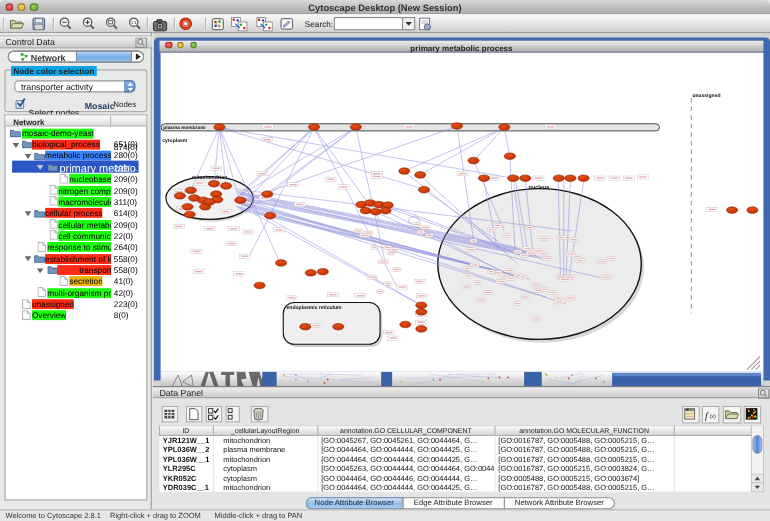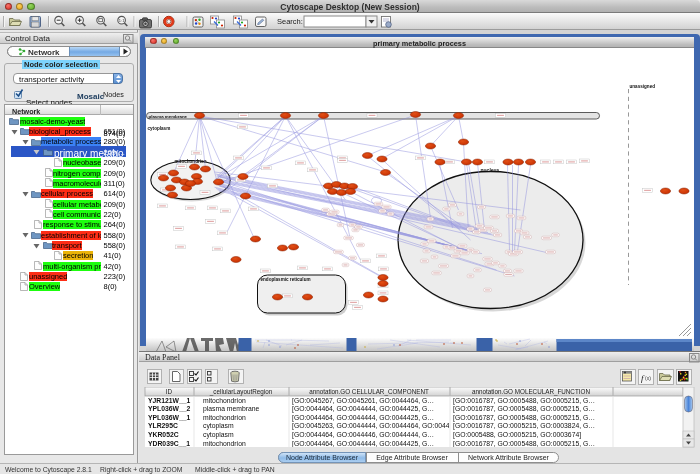--- a/index.html
+++ b/index.html
@@ -121,21 +121,21 @@
     <circle cx="6" cy="3" r="1.3" fill="#3a3"></circle>
     <circle cx="2.5" cy="6" r="1.3" fill="#3a3"></circle>
     <path d="M2 1.5 L6 3 L2.5 6" stroke="#3a3" stroke-width="0.7" fill="none"></path>
   </svg>
 <div class="abs" style="left:28px;top:47.5px;font-size:8px;font-weight:bold;color:#333;">Network</div>
 <div class="abs" style="left:77px;top:47.5px;font-size:8px;font-weight:bold;color:#1a3a5c;margin-top:44px;">Mosaic</div>
 <svg class="abs" style="left:122px;top:48px" width="7" height="7">
     <path d="M1.5 0.5 L6 3.5 L1.5 6.5 Z" fill="#222"></path>
   </svg>
 <div class="abs" style="left:4px;top:63px;width:130px;height:39px;border:1px solid #adadad;border-radius:3px;"></div>
-<div class="abs" style="left:22px;top:59.5px;background:#7dd3fc;padding:0 2px;font-size:7.5px;font-weight:bold;color:#222;">Node color selection</div>
+<div class="abs" style="left:10px;top:59.5px;background:#0ea5e9;padding:0 2px;font-size:7.5px;font-weight:bold;color:#222;">Node color selection</div>
 <div class="abs" style="left:13px;top:73px;width:110px;height:11px;background:#fff;border:1px solid #979797;border-radius:4px;"></div>
 <div class="abs" style="left:19px;top:74.5px;font-size:8px;color:#111;">transporter activity</div>
 <div class="abs" style="left:113px;top:73px;width:10px;height:11px;background:linear-gradient(#8ab4e8,#5a8fd0);border:1px solid #4a74a8;border-radius:0 4px 4px 0;"></div>
 <svg class="abs" style="left:114.5px;top:74.5px" width="7" height="8">
     <path d="M3.5 0 L6 3 L1 3 Z" fill="#fff"></path>
     <path d="M3.5 8 L1 5 L6 5 Z" fill="#fff"></path>
   </svg>
 <div class="abs" style="left:14px;top:91px;width:8px;height:8px;background:linear-gradient(#eaf2fb,#c6ddf4);border:1px solid #6a8cb0;border-radius:1.5px;"></div>
 <svg class="abs" style="left:14px;top:88px" width="11" height="11">
     <path d="M2 5.5 L4.5 8 L8.5 1.5" fill="none" stroke="#1c4f8a" stroke-width="1.6"></path>
@@ -227,21 +227,21 @@
     <path d="M0.5 7.5 L0.5 1.5 L3.5 1.5 L4.5 2.7 L9.5 2.7 L9.5 7.5 Z" fill="#6f96c2" stroke="#3c5a80" stroke-width="0.7"></path>
   </svg>
 <div class="abs" style="left:41px;top:230.5px;font-size:7.5px;color:#000;background:#fe2d16;white-space:nowrap;max-width:60px;overflow:hidden;">establishment of lo</div>
 <div class="abs" style="left:103.5px;top:230.5px;font-size:7.5px;color:#000;">558(0)</div>
 <svg class="abs" style="left:33px;top:242.5px" width="7" height="6">
     <path d="M0.5 1 L6.5 1 L3.5 5.5 Z" fill="#666"></path>
   </svg>
 <svg class="abs" style="left:43px;top:241.3px" width="10" height="8">
     <path d="M0.5 7.5 L0.5 1.5 L3.5 1.5 L4.5 2.7 L9.5 2.7 L9.5 7.5 Z" fill="#6f96c2" stroke="#3c5a80" stroke-width="0.7"></path>
   </svg>
-<div class="abs" style="left:52px;top:240.9px;font-size:7.5px;color:#000;background:#fe2d16;white-space:nowrap;max-width:49px;overflow:hidden;">transport</div>
+<div class="abs" style="left:52px;top:240.9px;font-size:7.5px;color:#000;background:#fe2d16;white-space:nowrap;max-width:49px;overflow:hidden;padding-left:20px;">transport</div>
 <div class="abs" style="left:103.5px;top:240.9px;font-size:7.5px;color:#000;">558(0)</div>
 <svg class="abs" style="left:54px;top:250.8px" width="8" height="9">
     <path d="M0.5 8.5 L0.5 0.5 L5 0.5 L7.5 3 L7.5 8.5 Z" fill="#fdfdfd" stroke="#999" stroke-width="0.7"></path>
     <path d="M5 0.5 L5 3 L7.5 3" fill="none" stroke="#999" stroke-width="0.7"></path>
   </svg>
 <div class="abs" style="left:63px;top:251.2px;font-size:7.5px;color:#000;background:#eab308;white-space:nowrap;max-width:38px;overflow:hidden;">secretion</div>
 <div class="abs" style="left:103.5px;top:251.2px;font-size:7.5px;color:#000;">41(0)</div>
 <svg class="abs" style="left:34px;top:261.2px" width="8" height="9">
     <path d="M0.5 8.5 L0.5 0.5 L5 0.5 L7.5 3 L7.5 8.5 Z" fill="#fdfdfd" stroke="#999" stroke-width="0.7"></path>
     <path d="M5 0.5 L5 3 L7.5 3" fill="none" stroke="#999" stroke-width="0.7"></path>
@@ -699,21 +699,21 @@
       <ellipse cx="538.0" cy="143.0" rx="5.1" ry="3"></ellipse>
     </g>
     <g stroke="#999" stroke-width="1">
       <line x1="533" y1="288" x2="545" y2="276"></line>
       <line x1="537" y1="288" x2="545" y2="280"></line>
       <line x1="541" y1="288" x2="545" y2="284"></line>
     </g>
   </svg>
 <div class="abs" style="left:139px;top:351px;width:561px;height:112px;background:#e4e4e4;"></div>
 <div class="abs" style="left:139px;top:351px;width:561px;height:11px;background:linear-gradient(#efefef,#cdcdcd);border-top:1px solid #777;border-bottom:1px solid #9f9f9f;"></div>
-<div class="abs" style="left:145px;top:353px;font-size:8px;color:#222;font-family:Liberation Serif, serif;">Data Panel</div>
+<div class="abs" style="left:145px;top:353px;font-size:8px;color:#222;">Data Panel</div>
 <svg class="abs" style="left:689px;top:352.5px" width="11" height="10">
     <rect x="0.5" y="0.5" width="9.5" height="8.5" fill="none" stroke="#888" stroke-width="1"></rect>
     <circle cx="4.5" cy="4" r="2.2" fill="none" stroke="#888" stroke-width="1"></circle>
     <line x1="6" y1="5.5" x2="8" y2="7.5" stroke="#888" stroke-width="1"></line>
   </svg>
 <svg class="abs" style="left:139px;top:362px" width="561" height="26" viewBox="0 0 561 26">
     <g transform="translate(8,7)">
       <rect x="0.5" y="0.5" width="14" height="14" fill="#f4f4f4" stroke="#aaa" stroke-width="0.9"></rect>
       <rect x="2.5" y="3.5" width="9" height="8" fill="#444"></rect>
       <line x1="2.5" y1="6" x2="11.5" y2="6" stroke="#fff" stroke-width="0.8"></line>

